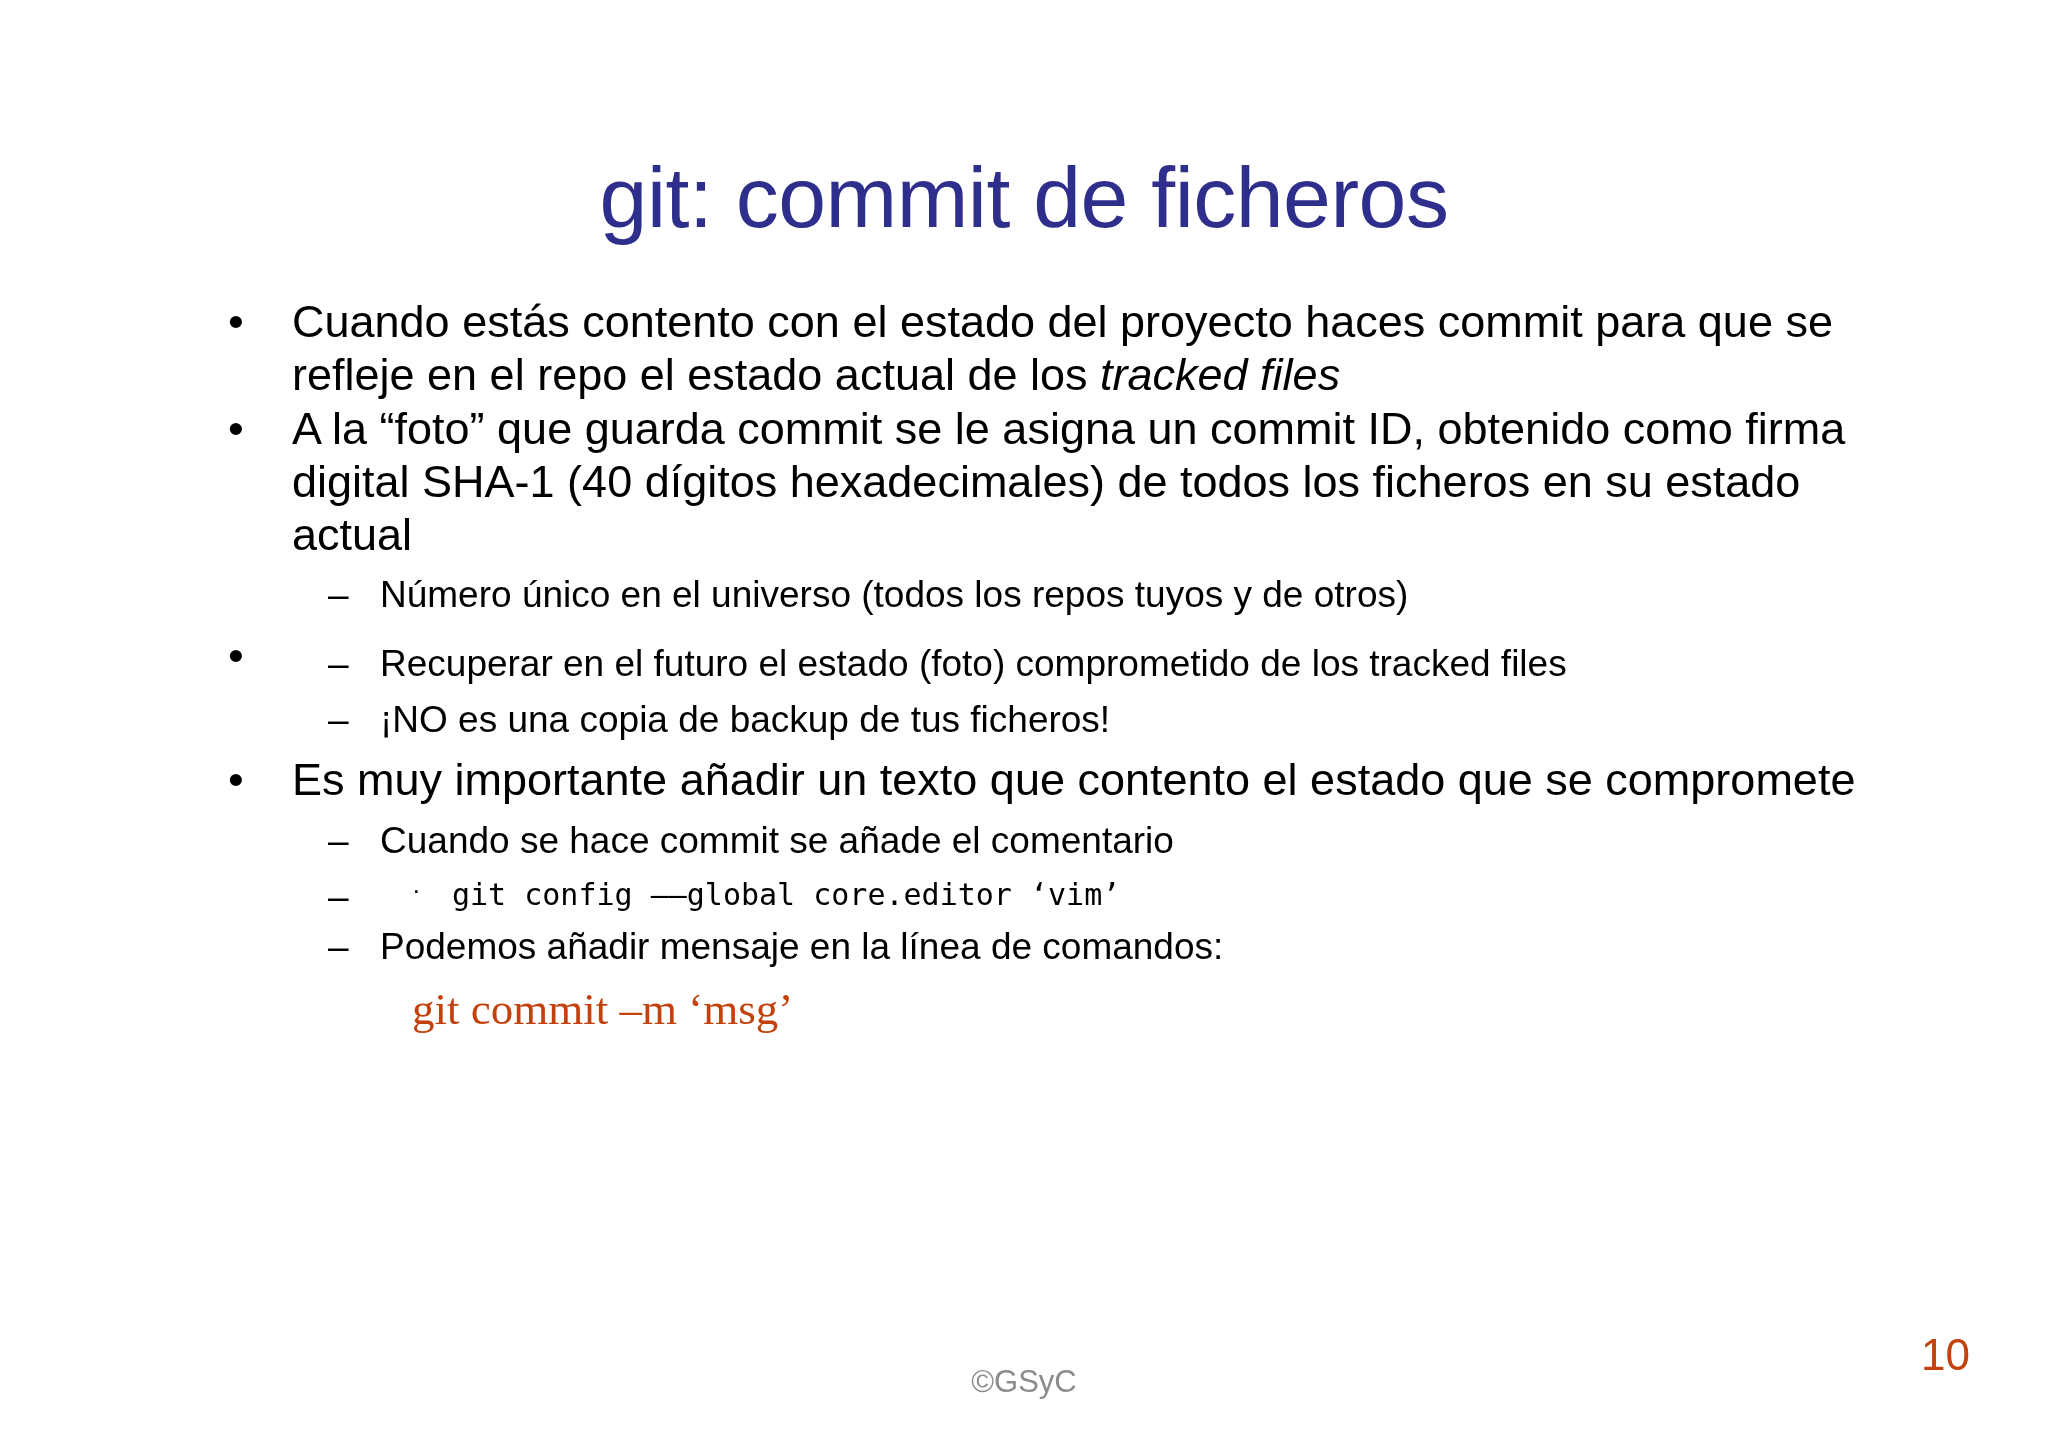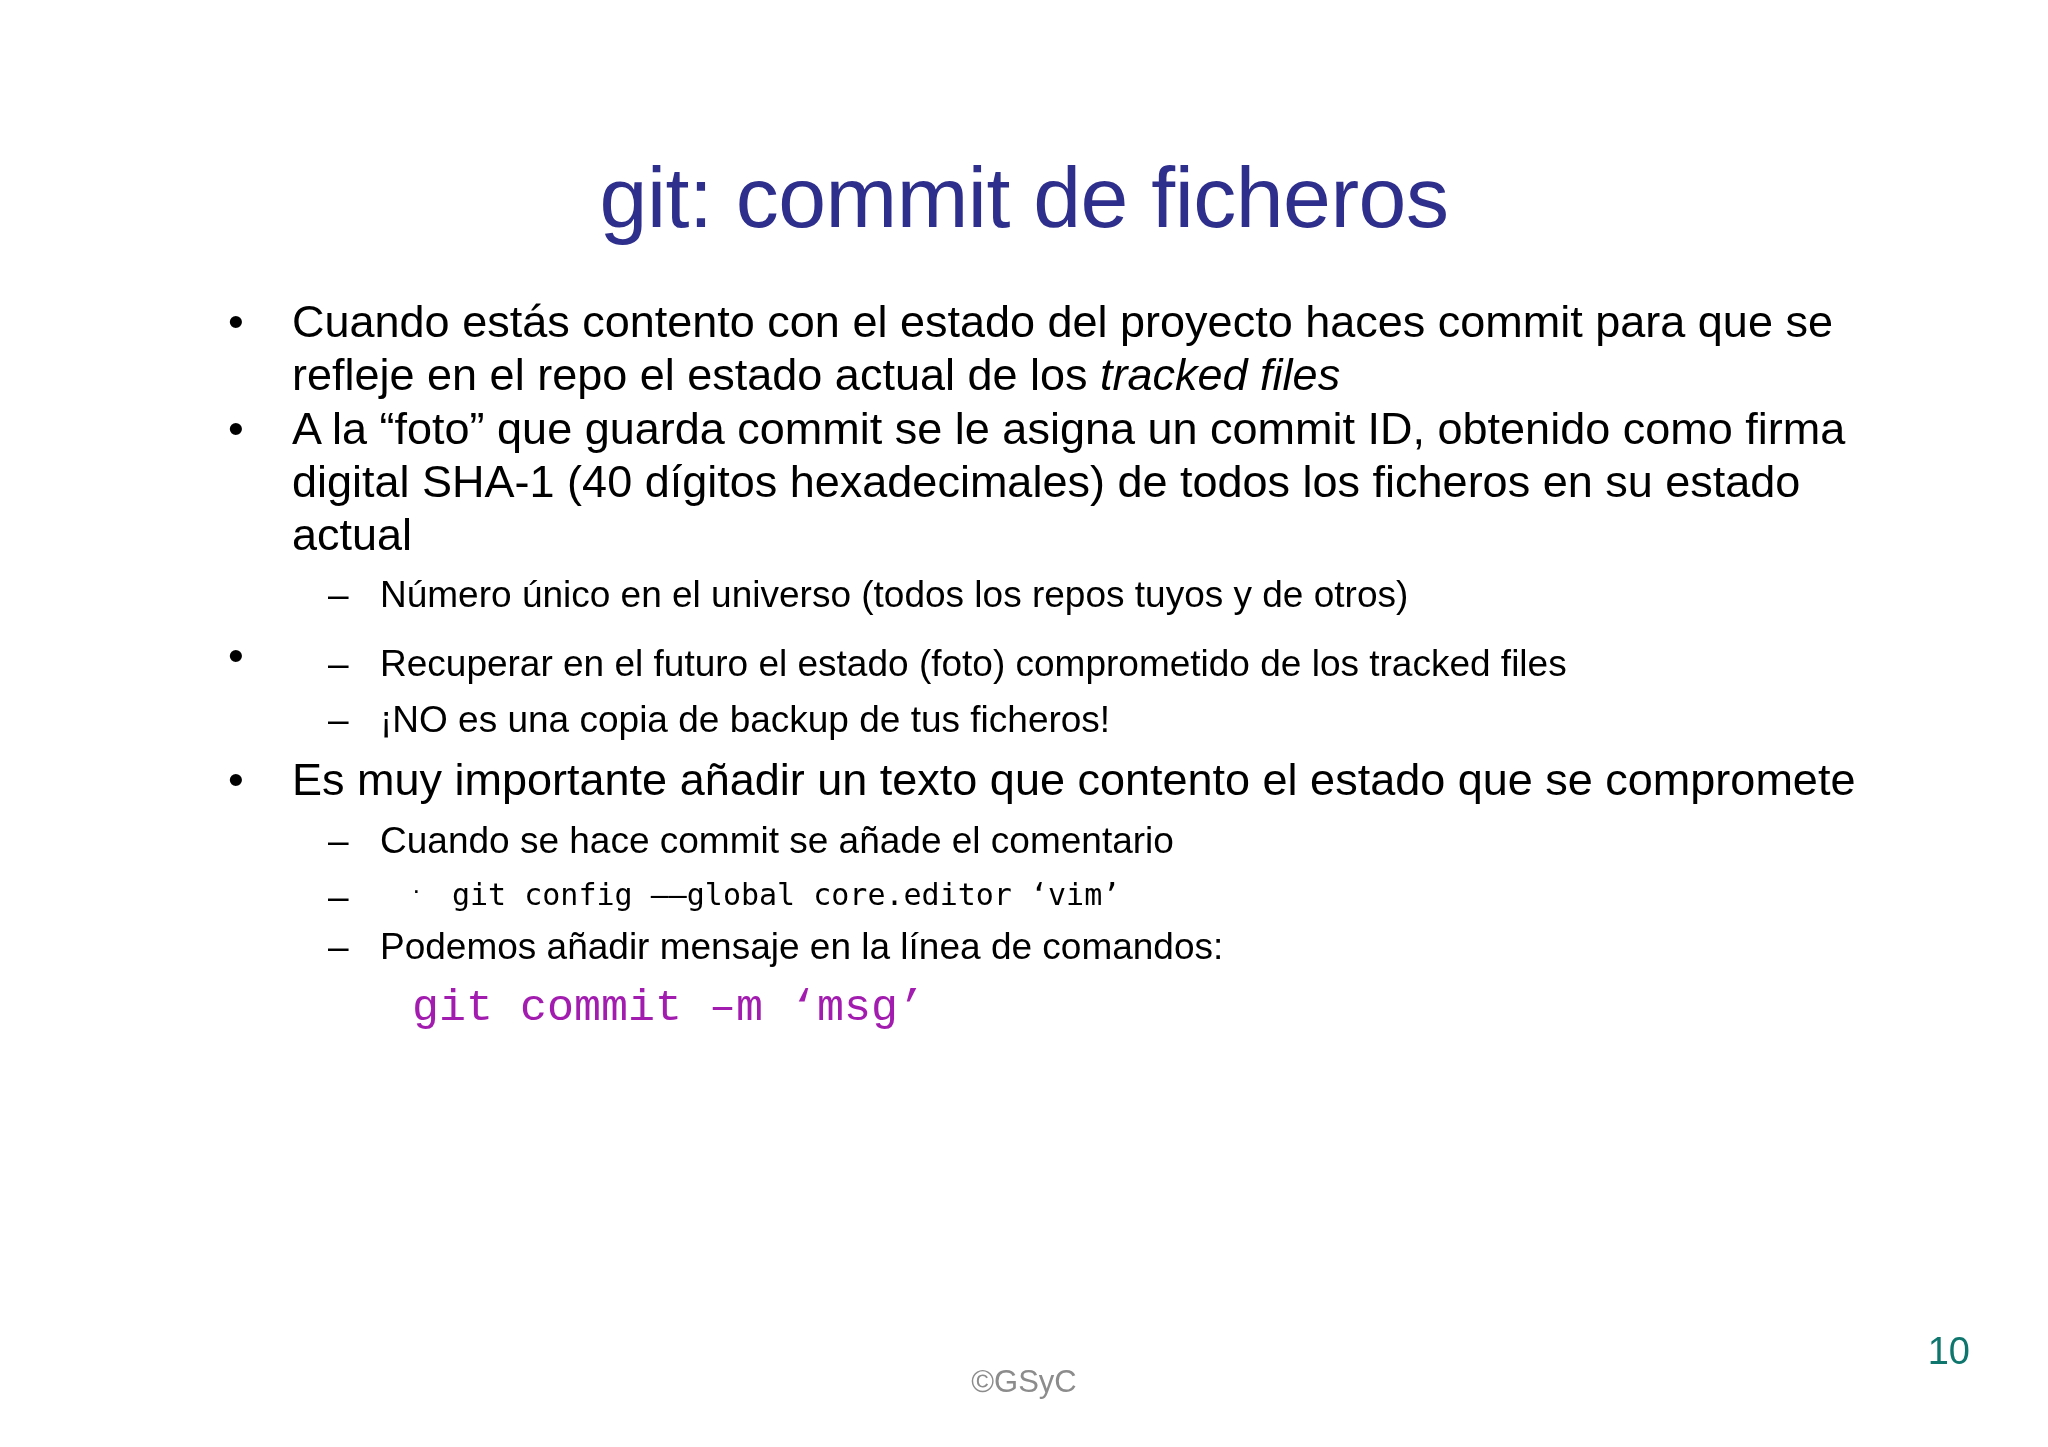--- a/index.html
+++ b/index.html
@@ -94,46 +94,46 @@
     position: absolute;
     left: 196px;
     top: -2px;
     font-size: 26px;
     font-family: "Liberation Sans", sans-serif;
   }
 
   .codeblock {
     display: block;
     padding-left: 196px;
-    font-family: Liberation Mono, monospace;
+    font-family: Liberation Serif, serif;
     font-size: 45px;
     line-height: 1.2;
-    color: #a21caf;
+    color: #c2410c;
   }
 
   .spacer-sm { height: 10px; }
 
   em.it { font-style: italic; }
 
   
   .footer-copy {
     position: absolute;
     left: 0;
     top: 1364px;
     width: 2048px;
     text-align: center;
     font-size: 31px;
     color: #8c8c8c;
   }
   .page-number {
     position: absolute;
     right: 78px;
     top: 1330px;
-    font-size: 38px;
-    color: #0f766e;
+    font-size: 44px;
+    color: #c2410c;
   }
 </style>
 </head>
 <body>
 
 <div class="slide">
 
   <h1 class="slide-title">git: commit de ficheros</h1>
 
   <div class="body-list">

